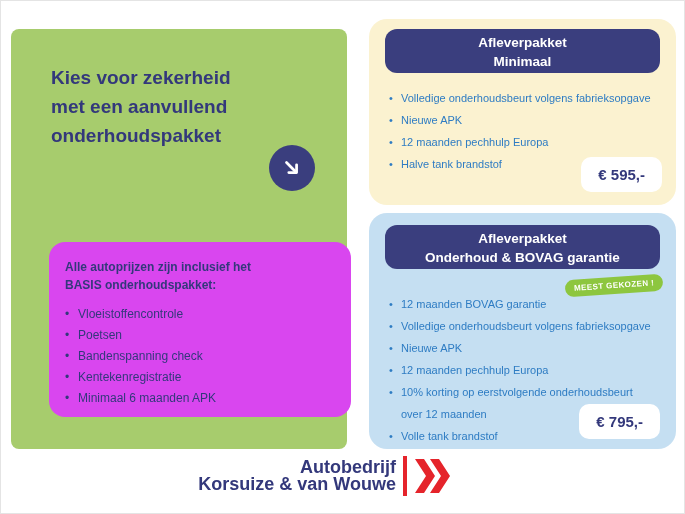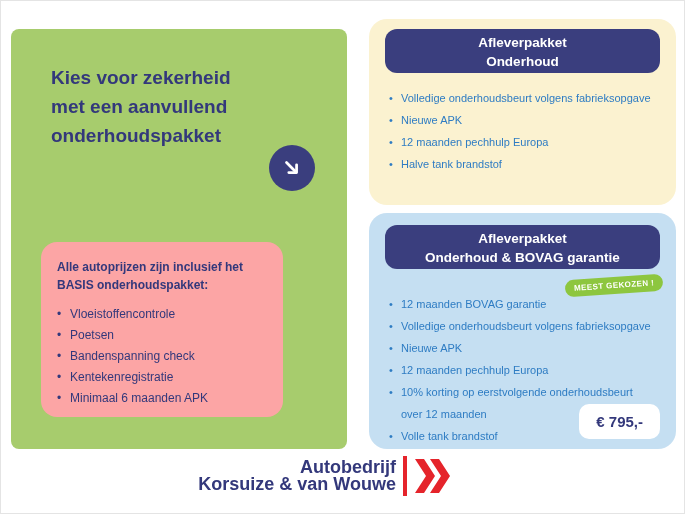--- a/index.html
+++ b/index.html
@@ -24,23 +24,23 @@
     margin: 0; font-size: 19px; font-weight: bold;
     color: #33387b; line-height: 29px;
   }
   .arrow-circle {
     position: absolute; left: 258px; top: 116px;
     width: 46px; height: 46px; border-radius: 50%;
     background: #3a3e7e;
     display: flex; align-items: center; justify-content: center;
   }
   .basis-card {
-    position: absolute; left: 30px; top: 213px;
-    width: 242px; height: 175px;
-    background: #fca5a5; border-radius: 16px;
+    position: absolute; left: 38px; top: 213px;
+    width: 302px; height: 175px;
+    background: #d946ef; border-radius: 16px;
     padding: 16px 16px; overflow: hidden;
   }
   .basis-intro {
     margin: 0; font-size: 12px; font-weight: bold;
     color: #33387b; line-height: 18px; white-space: nowrap;
   }
   .basis-list {
     list-style: none; margin: 10px 0 8px; padding: 0;
     color: #33387b; font-size: 12px; line-height: 21px;
   }
@@ -125,28 +125,29 @@
         <li>Bandenspanning check</li>
         <li>Kentekenregistratie</li>
         <li>Minimaal 6 maanden APK</li>
       </ul>
     </div>
   </section>
 
   <section class="pkg cream">
     <div class="pkg-header">
       <div>Afleverpakket</div>
-      <div>Onderhoud</div>
+      <div>Minimaal</div>
     </div>
     <ul class="pkg-list">
       <li>Volledige onderhoudsbeurt volgens fabrieksopgave</li>
       <li>Nieuwe APK</li>
       <li>12 maanden pechhulp Europa</li>
       <li>Halve tank brandstof</li>
     </ul>
+    <div class="price">€ 595,-</div>
   </section>
 
   <section class="pkg blue">
     <div class="pkg-header">
       <div>Afleverpakket</div>
       <div>Onderhoud &amp; BOVAG garantie</div>
     </div>
     <div class="badge">MEEST GEKOZEN !</div>
     <ul class="pkg-list">
       <li>12 maanden BOVAG garantie</li>

